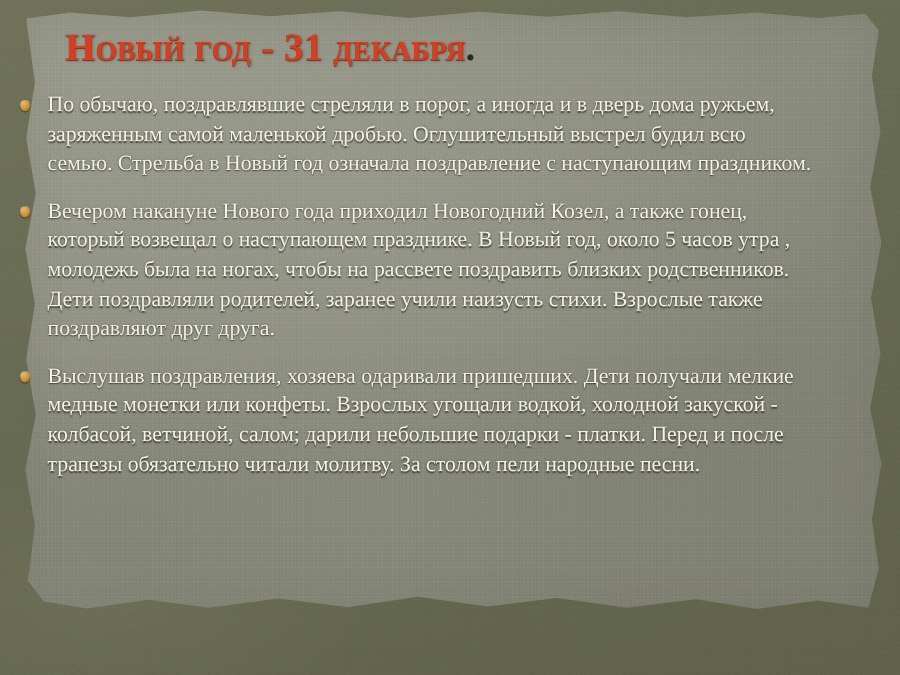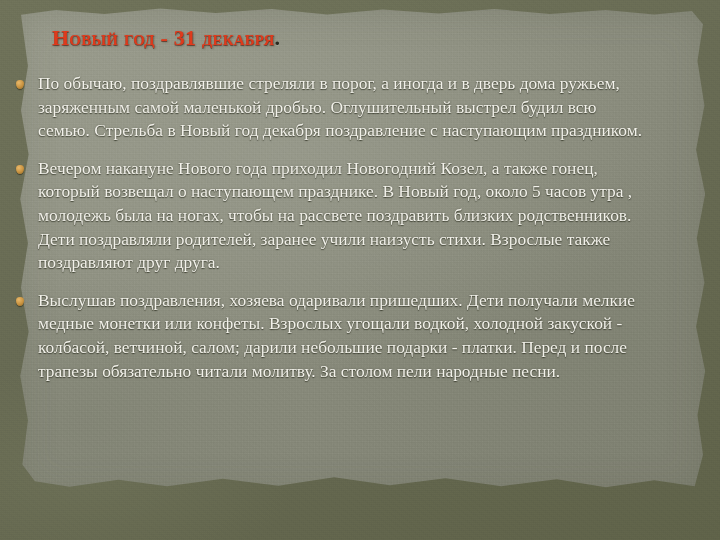--- a/index.html
+++ b/index.html
@@ -93,21 +93,21 @@
     z-index: 5;
   }
 
   .slide-title {
     position: absolute;
     left: 52px;
     top: 20px;
     width: 640px;
     margin: 0;
     font-family: "Liberation Serif", "DejaVu Serif", serif;
-    font-size: 22px;
+    font-size: 31px;
     line-height: 36px;
     font-weight: 700;
     font-variant: small-caps;
     letter-spacing: .2px;
     color: #de3a1c;
     text-shadow:
        0 1px 0 rgba(90,25,12,.55),
        1px 1px 2px rgba(40,30,15,.45);
     white-space: nowrap;
   }
@@ -159,21 +159,21 @@
   <div class="paper"></div>
 
   <div class="content">
 
     <h1 class="slide-title"><span>Новый год - 31 декабря</span><span class="title-period">.</span></h1>
 
     <ul class="bullets">
 
       <li class="bullet-item">
         <span class="bullet-marker"></span>
-        <span>По обычаю, поздравлявшие стреляли в порог, а иногда и в дверь дома ружьем, заряженным самой маленькой дробью. Оглушительный выстрел будил всю семью. Стрельба в Новый год декабря поздравление с наступающим праздником.</span>
+        <span>По обычаю, поздравлявшие стреляли в порог, а иногда и в дверь дома ружьем, заряженным самой маленькой дробью. Оглушительный выстрел будил всю семью. Стрельба в Новый год означала поздравление с наступающим праздником.</span>
       </li>
 
       <li class="bullet-item">
         <span class="bullet-marker"></span>
         <span>Вечером накануне Нового года приходил Новогодний Козел, а также гонец, который возвещал о наступающем празднике. В Новый год, около 5 часов утра , молодежь была на ногах, чтобы на рассвете поздравить близких родственников. Дети поздравляли родителей, заранее учили наизусть стихи. Взрослые также поздравляют друг друга.</span>
       </li>
 
       <li class="bullet-item">
         <span class="bullet-marker"></span>
         <span>Выслушав поздравления, хозяева одаривали пришедших. Дети получали мелкие медные монетки или конфеты. Взрослых угощали водкой, холодной закуской - колбасой, ветчиной, салом; дарили небольшие подарки - платки. Перед и после трапезы обязательно читали молитву. За столом пели народные песни.</span>

